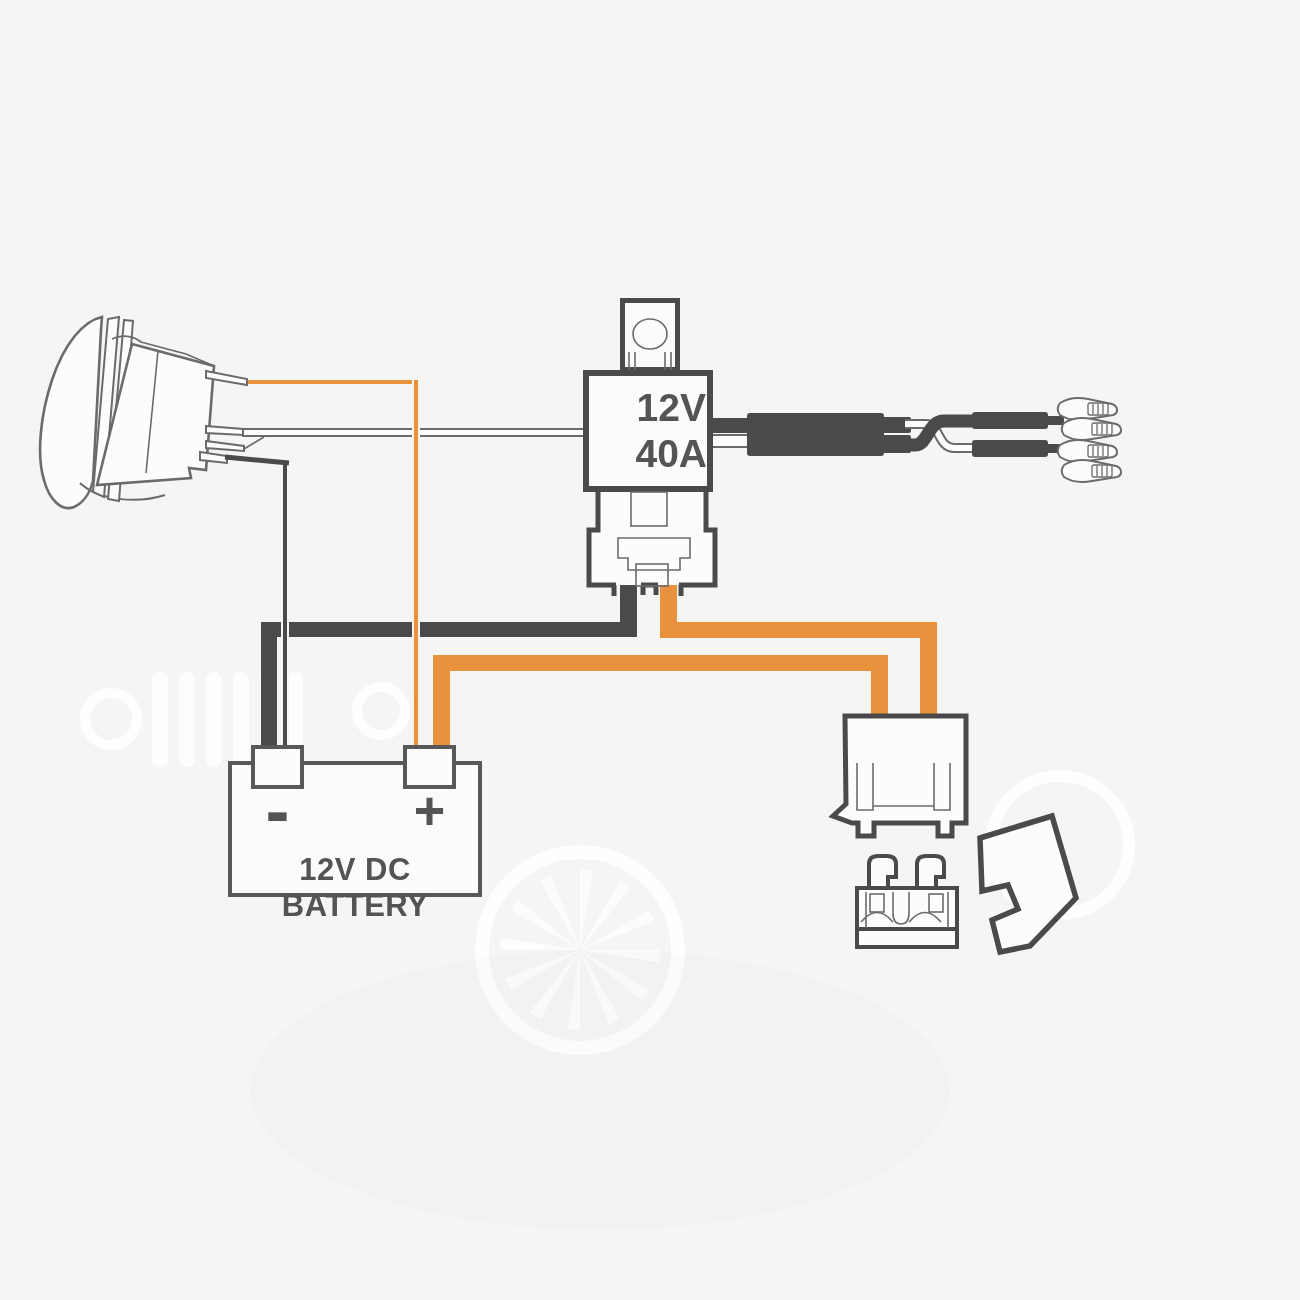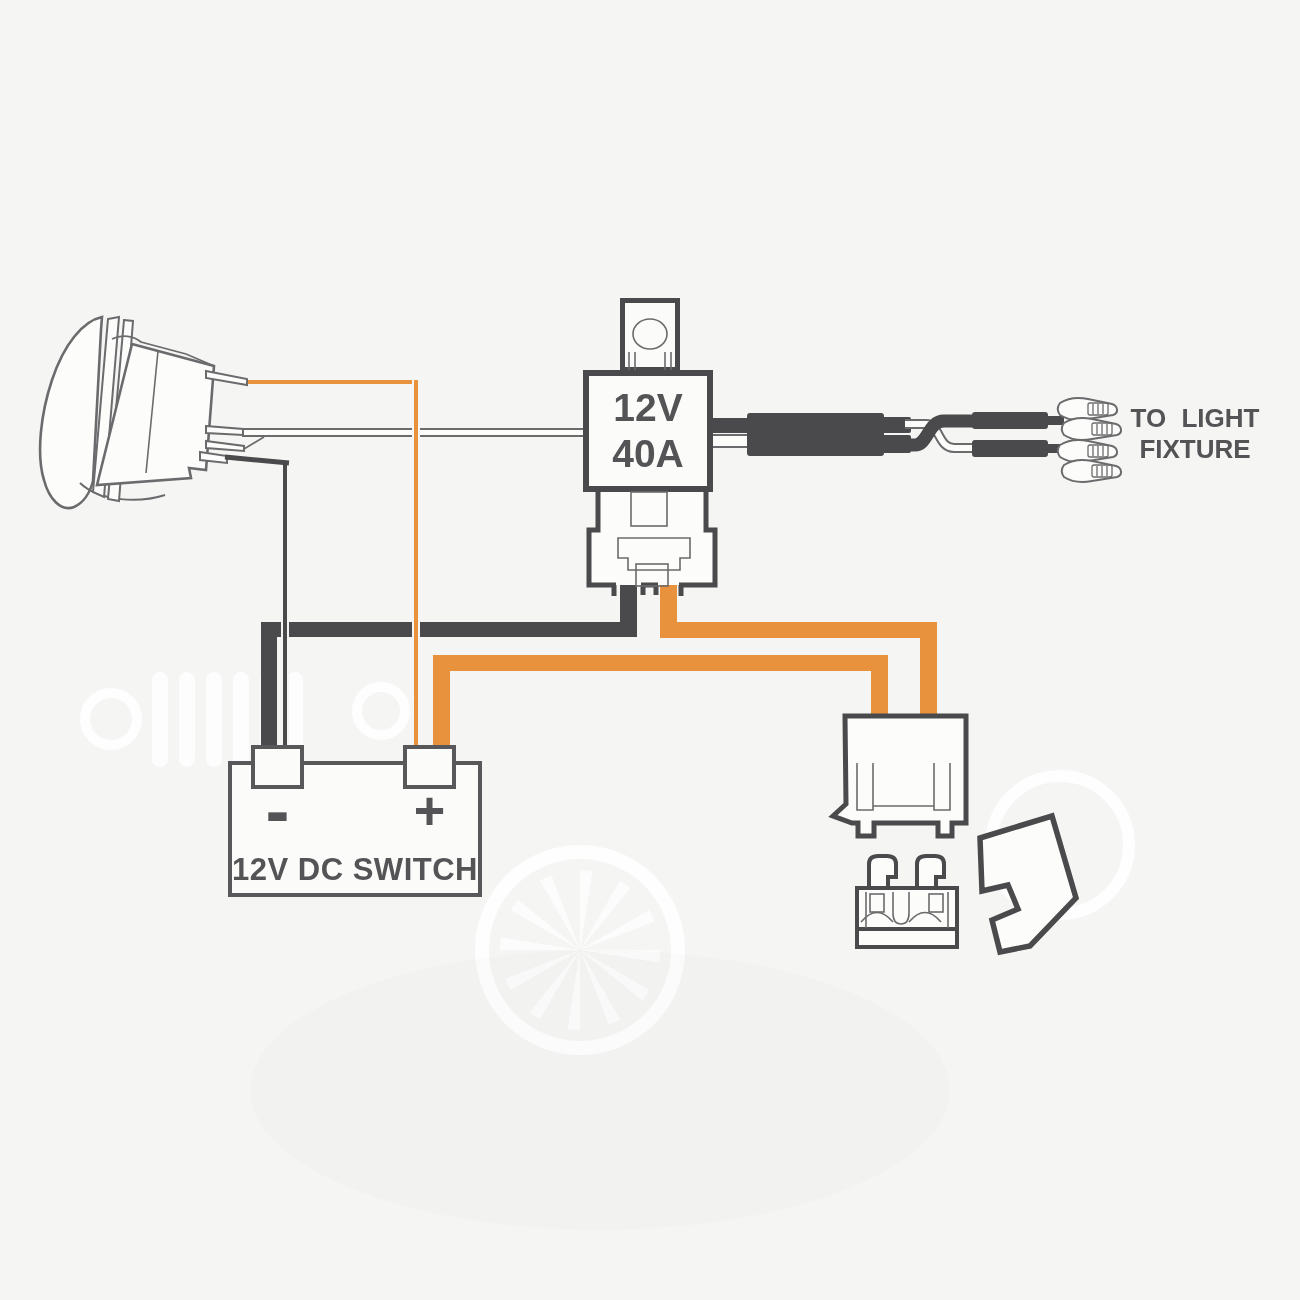--- a/index.html
+++ b/index.html
@@ -30,21 +30,21 @@
   .box-stroke{background:#fbfbfa;border:5px solid var(--wire-dark)}
   svg{position:absolute;overflow:visible}
   .s-dark{stroke:var(--wire-dark);fill:none}
   .s-gray{stroke:var(--outline-gray);fill:none}
   .f-white{fill:#fcfcfb}
   .f-none{fill:none}
   .thin{stroke-width:1.6}
   
   .label{position:absolute;z-index:5;color:var(--text-gray);font-weight:700;text-align:center}
   #switch-title{left:55px;top:233px;width:300px;font-size:27px;line-height:33px;word-spacing:16px;letter-spacing:.5px}
-  #relay-box{left:583px;top:370px;width:130px;height:122px;border-width:6px;z-index:3;display:flex;align-items:center;justify-content:center}
+  #relay-box{left:583px;top:370px;width:130px;height:122px;border-width:6px;z-index:3;display:flex;align-items:center;justify-content:flex-end}
   #relay-text{color:var(--text-gray);font-weight:700;font-size:39px;line-height:46px;text-align:center}
   #light-label{left:1120px;top:403px;width:150px;font-size:26px;line-height:31px;word-spacing:8px}
   #battery-label{left:228px;top:852px;width:254px;font-size:31px;letter-spacing:.5px}
   .terminal{position:absolute;z-index:3;width:53px;height:44px;background:#fbfbfa;border:4px solid #58585a}
   .term-sign{position:absolute;z-index:5;color:var(--text-gray);font-weight:700;text-align:center}
 </style>
 </head>
 <body>
 
 <div id="canvas">
@@ -144,33 +144,29 @@
     <use href="#spade" x="6" y="24"></use>
     <use href="#spade" x="2" y="46"></use>
     <use href="#spade" x="6" y="66"></use>
   </svg>
 
   <div class="comp" style="left:228px;top:761px;width:254px;height:136px;background:#fbfbfa;border:4px solid #58585a"></div>
   <div class="terminal" style="left:251px;top:745px"></div>
   <div class="terminal" style="left:403px;top:745px"></div>
   <div class="term-sign" style="left:251px;top:765px;width:53px;font-size:72px;line-height:90px">-</div>
   <div class="term-sign" style="left:403px;top:783px;width:53px;font-size:54px;line-height:54px">+</div>
-  <div id="battery-label" class="label">12V DC SWITCH</div>
+  <div id="battery-label" class="label">12V DC BATTERY</div>
 
   <svg style="left:820px;top:695px;z-index:3" width="270" height="270" viewBox="820 695 270 270">
     <path class="f-white s-dark" stroke-width="5" d="M 845,716 L 966,716 L 966,823 L 952,823 L 952,836 L 938,836 L 938,823 L 874,823 L 874,836 L 858,836 L 858,823 L 852,823 L 833,816 L 846,804 Z"></path>
     <path class="f-none s-gray thin" d="M 857,763 L 857,810 L 873,810 L 873,763 M 934,763 L 934,810 L 950,810 L 950,763 M 873,806 L 934,806"></path>
     <path class="f-white s-dark" stroke-width="4" d="M 869,890 L 869,864 Q 869,856 878,856 L 887,856 Q 896,856 896,864 L 896,877 L 888,877 L 888,890 Z"></path>
     <path class="f-white s-dark" stroke-width="4" d="M 917,890 L 917,864 Q 917,856 926,856 L 935,856 Q 944,856 944,864 L 944,877 L 936,877 L 936,890 Z"></path>
     <rect class="f-white s-dark" stroke-width="4" x="857" y="888" width="100" height="46"></rect>
     <rect class="f-white s-dark" stroke-width="4" x="857" y="929" width="100" height="18"></rect>
     <rect class="f-none s-gray thin" x="870" y="894" width="14" height="18"></rect>
     <rect class="f-none s-gray thin" x="929" y="894" width="14" height="18"></rect>
     <path class="f-none s-gray thin" d="M 893,892 L 893,913 Q 893,924 901,924 Q 909,924 909,913 L 909,892 M 861,922 Q 877,903 893,922 M 909,922 Q 925,903 941,922 M 866,892 L 866,928 M 948,892 L 948,928"></path>
     <path class="f-white s-dark" stroke-width="5.5" d="M 980,838 L 1052,816 L 1076,898 L 1030,946 L 1000,952 L 992,920 L 1018,909 L 1008,885 L 982,891 Z"></path>
   </svg>
 
-  <div id="light-label" class="label">
-    <div>TO LIGHT</div>
-    <div>FIXTURE</div>
-  </div>
 
 </div>
 
 </body></html>

